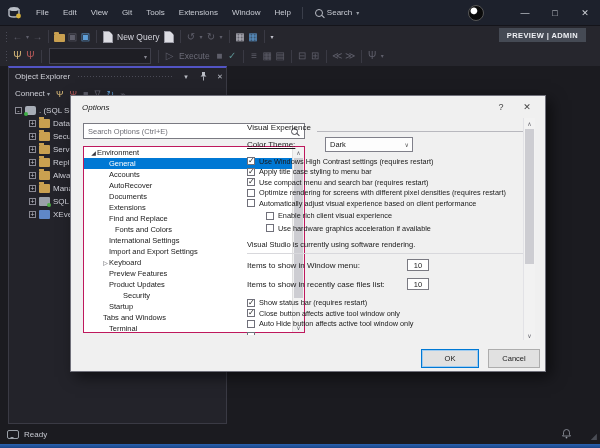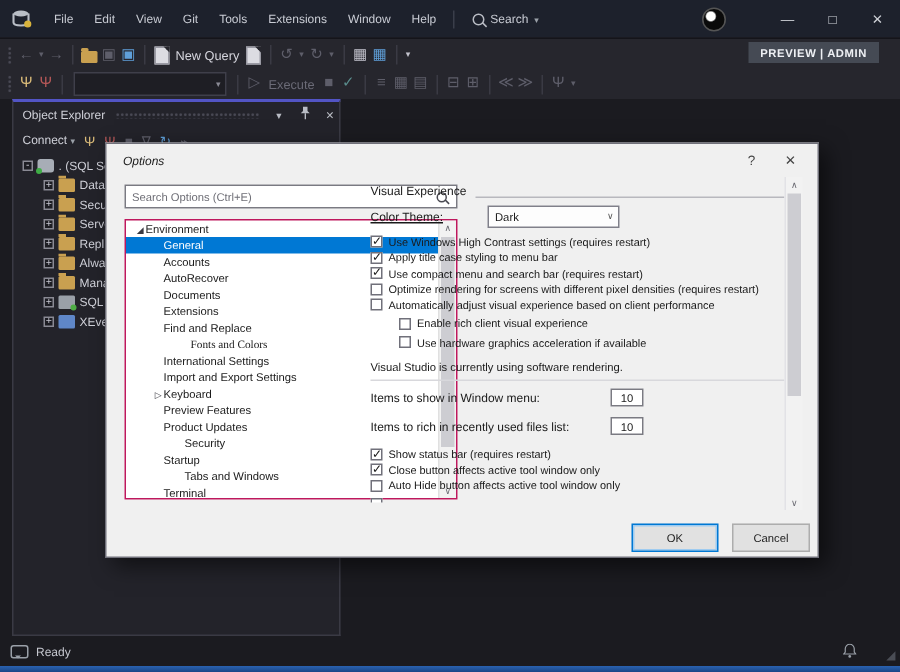--- a/index.html
+++ b/index.html
@@ -345,21 +345,21 @@
             <span>Documents</span>
           </div>
           <div class="t-row" style="padding-left: 18px;">
             <span class="texp"></span>
             <span>Extensions</span>
           </div>
           <div class="t-row" style="padding-left: 18px;">
             <span class="texp"></span>
             <span>Find and Replace</span>
           </div>
-          <div class="t-row" style="padding-left: 36px; font-family: Liberation Serif, serif;">
+          <div class="t-row" style="padding-left: 24px;">
             <span class="texp"></span>
             <span>Fonts and Colors</span>
           </div>
           <div class="t-row" style="padding-left: 18px;">
             <span class="texp"></span>
             <span>International Settings</span>
           </div>
           <div class="t-row" style="padding-left: 18px;">
             <span class="texp"></span>
             <span>Import and Export Settings</span>
@@ -377,21 +377,21 @@
             <span>Product Updates</span>
           </div>
           <div class="t-row" style="padding-left: 32px;">
             <span class="texp"></span>
             <span>Security</span>
           </div>
           <div class="t-row" style="padding-left: 18px;">
             <span class="texp"></span>
             <span>Startup</span>
           </div>
-          <div class="t-row" style="padding-left: 32px;">
+          <div class="t-row" style="padding-left: 12px;">
             <span class="texp"></span>
             <span>Tabs and Windows</span>
           </div>
           <div class="t-row" style="padding-left: 18px;">
             <span class="texp"></span>
             <span>Terminal</span>
           </div>
         </div>
       <div class="tree-sb">
         <div class="sb-arrow">∧</div>
@@ -442,21 +442,21 @@
             <span class="cb-lab">Use hardware graphics acceleration if available</span>
           </div>
         </div>
       <div class="note">Visual Studio is currently using software rendering.</div>
       <div class="hline"></div>
       <div class="item-row">
         <span>Items to show in Window menu:</span>
         <div class="num-input">10</div>
       </div>
       <div class="item-row">
-        <span>Items to rich in recently used files list:</span>
+        <span>Items to show in recently case files list:</span>
         <div class="num-input">10</div>
       </div>
       <div class="cb-list" style="margin-top:6px;">
           <div class="cb-row">
             <span class="cb checked">✓</span>
             <span class="cb-lab">Show status bar (requires restart)</span>
           </div>
           <div class="cb-row">
             <span class="cb checked">✓</span>
             <span class="cb-lab">Close button affects active tool window only</span>

